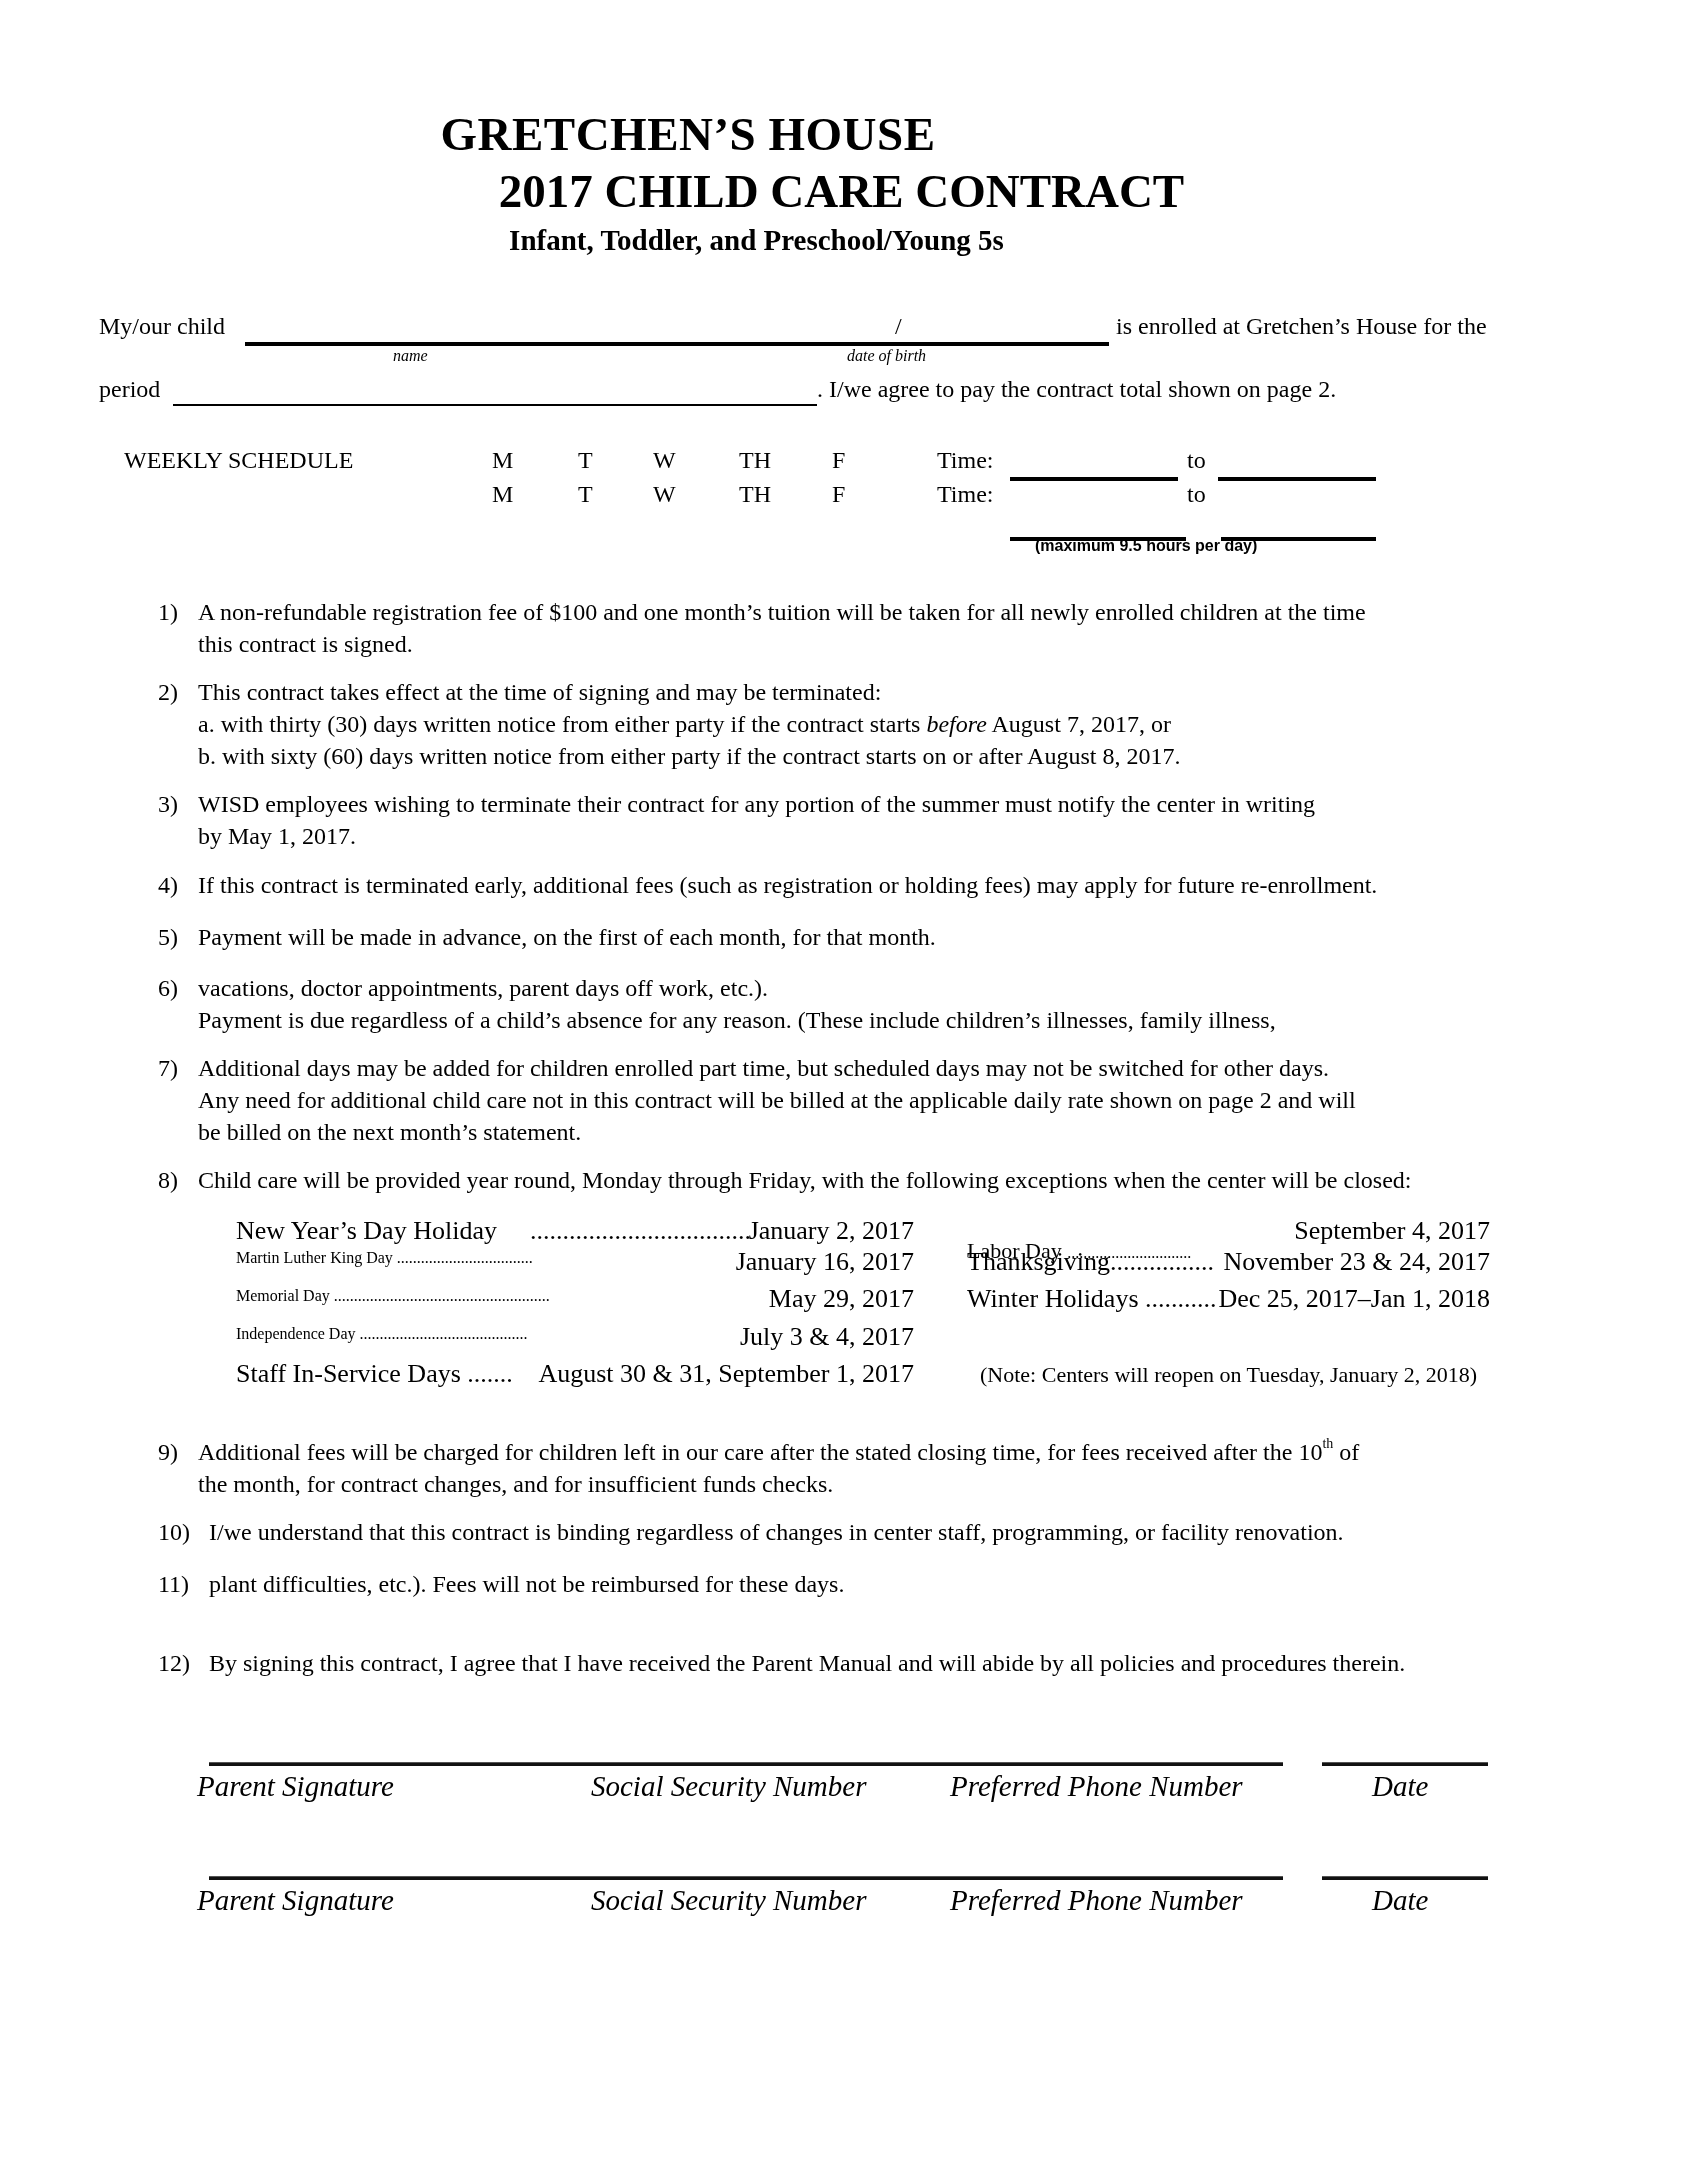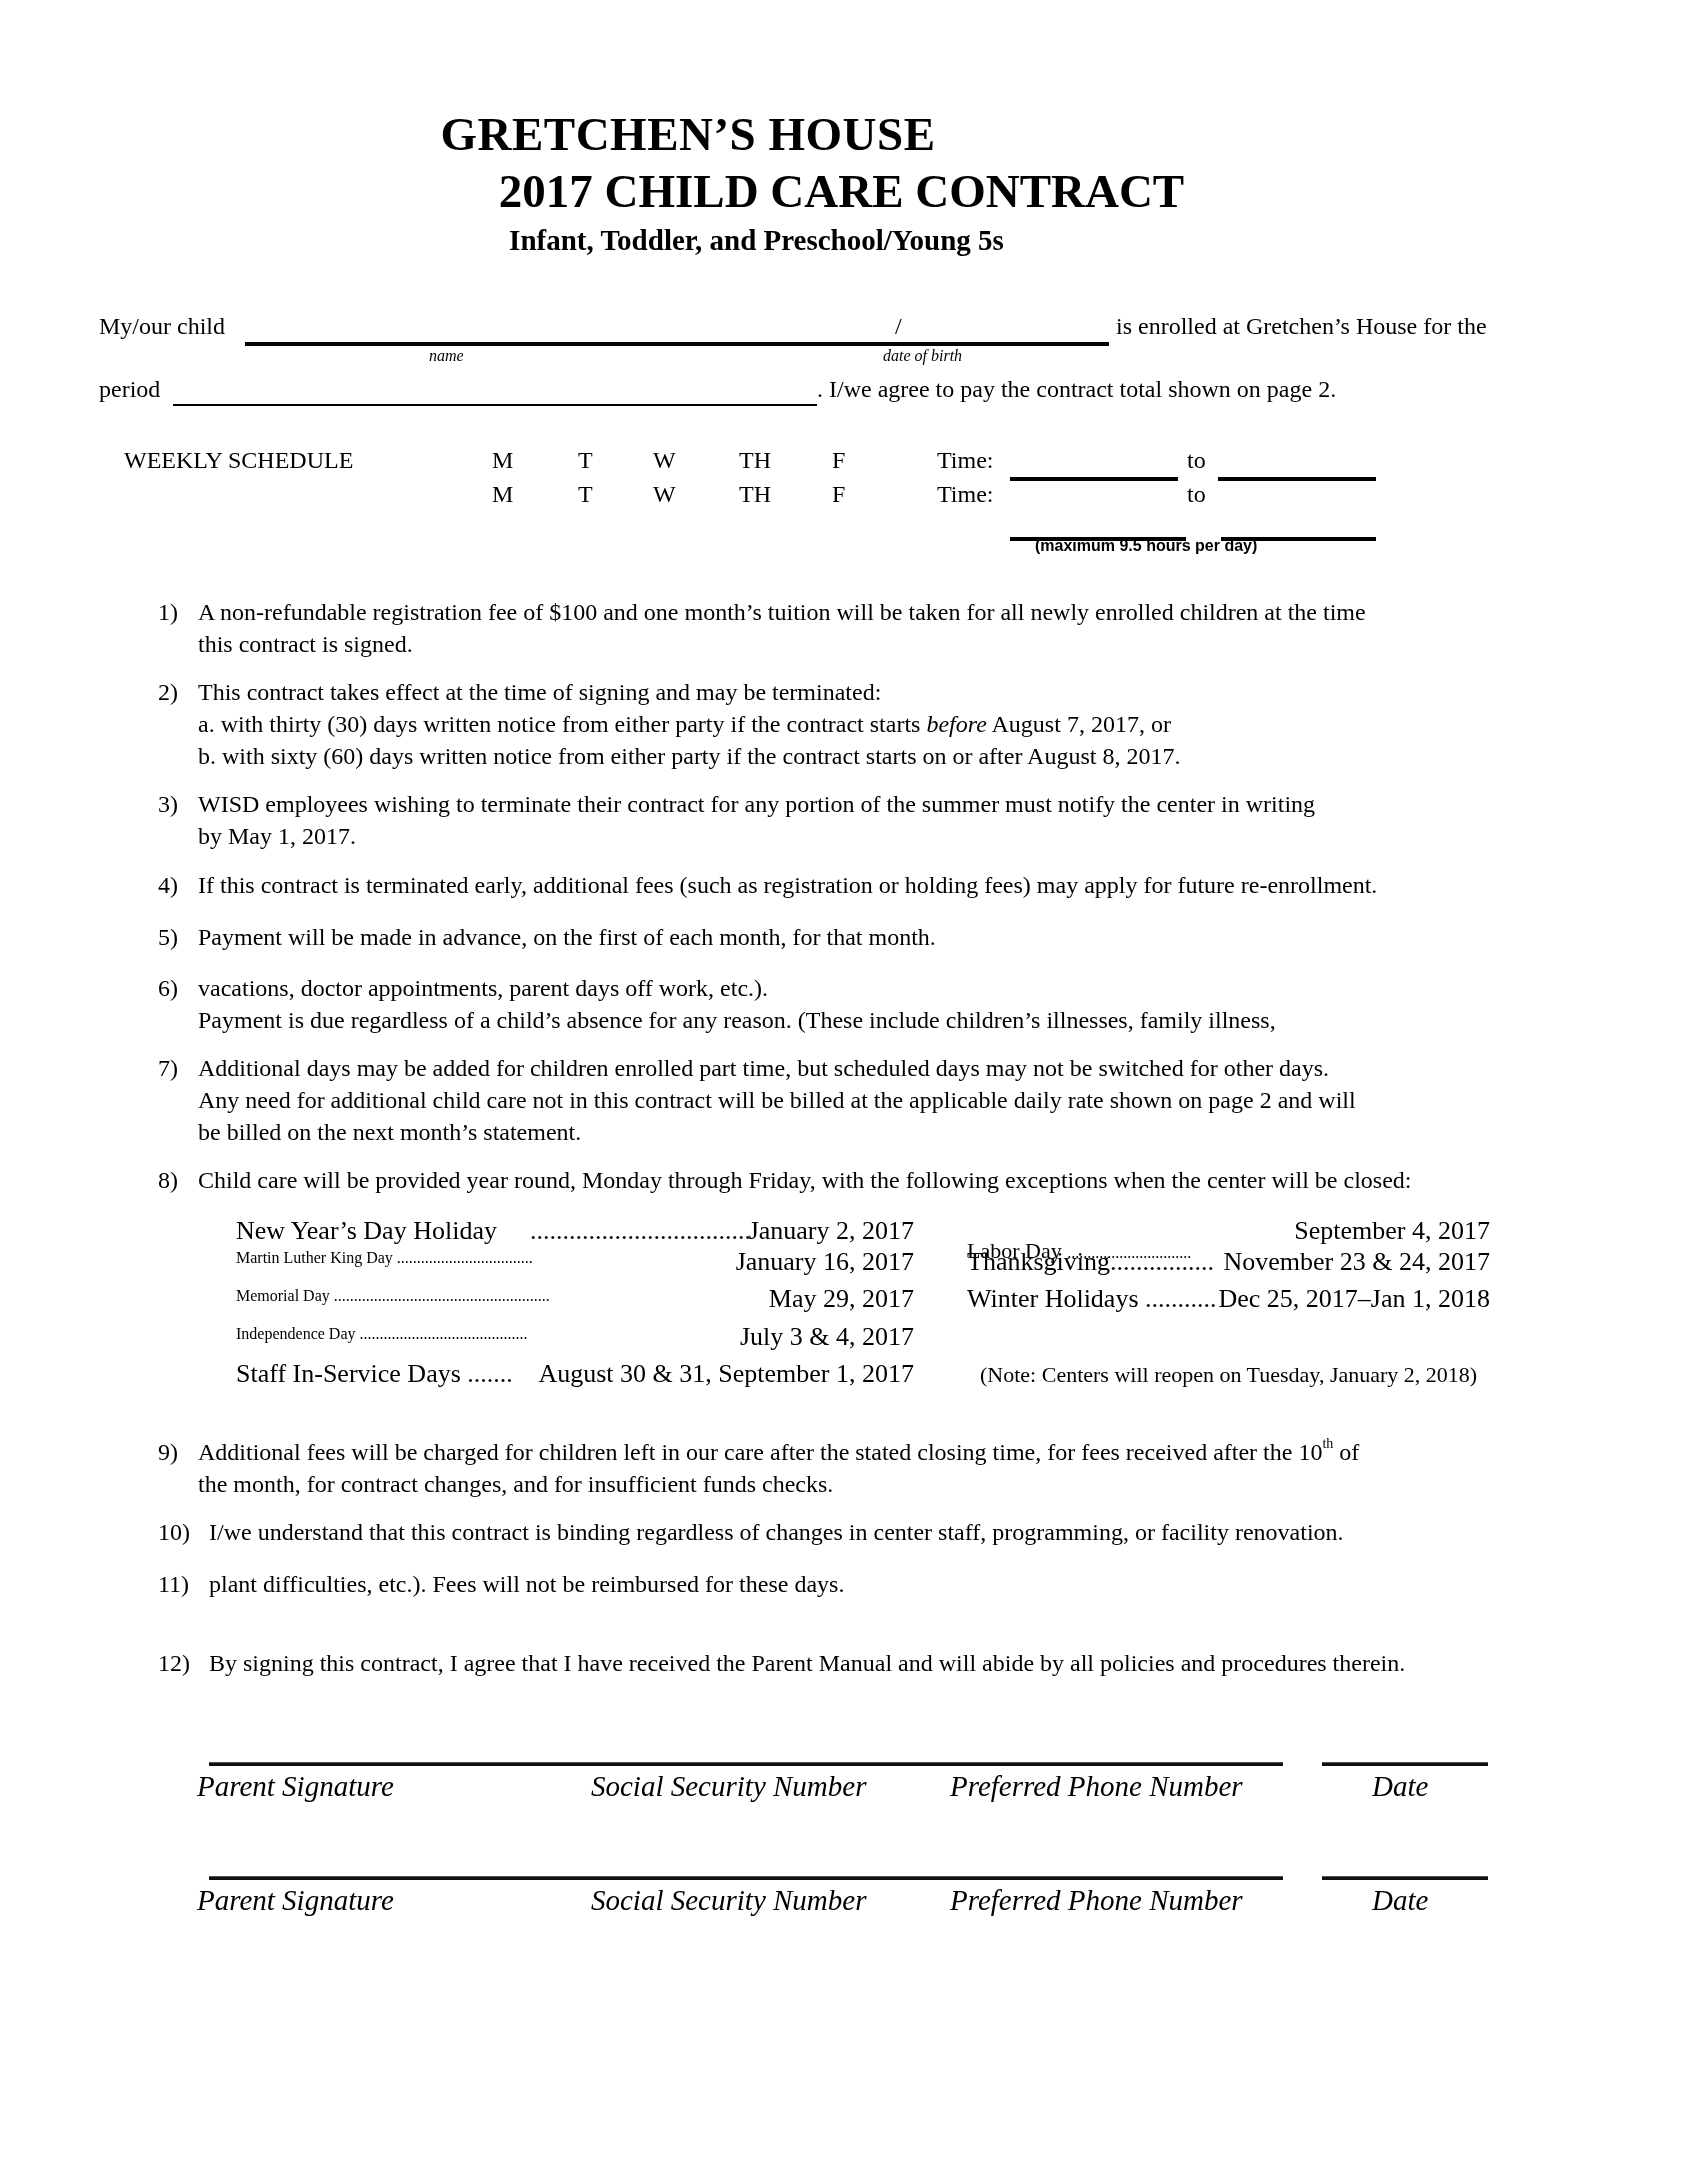--- a/index.html
+++ b/index.html
@@ -8,21 +8,21 @@
     font-family: "Liberation Serif", "DejaVu Serif", serif; color: #000;
   }
   .abs { position: absolute; white-space: nowrap; }
   .title1 { top: 107px; left: 0; width: 1376px; text-align: center; font-weight: bold; font-size: 47px; letter-spacing: 0.5px; }
   .title2 { top: 164px; left: 0; width: 1683px; text-align: center; font-weight: bold; font-size: 47px; }
   .title3 { top: 224px; left: 0; width: 1513px; text-align: center; font-weight: bold; font-size: 29px; }
 
   .body24 { font-size: 24px; }
   .line { position: absolute; background: #000; }
   .thick { height: 4px; }
-  .caption { font-style: italic; font-size: 16px; margin-left: 36px; }
+  .caption { font-style: italic; font-size: 16px; }
   .sans-bold { font-family: "Liberation Sans", "DejaVu Sans", sans-serif; font-weight: bold; font-size: 16px; }
 
   .item { position: absolute; left: 158px; font-size: 24px; line-height: 32px; }
   .item .num { position: absolute; left: 0; top: 0; }
   .item .txt { position: absolute; left: 40px; top: 0; white-space: nowrap; }
   .item.wide .txt { left: 51px; }
   .it { font-style: italic; }
   sup { font-size: 14px; vertical-align: 12px; line-height: 0; }
 
   .hol { position: absolute; white-space: nowrap; }

